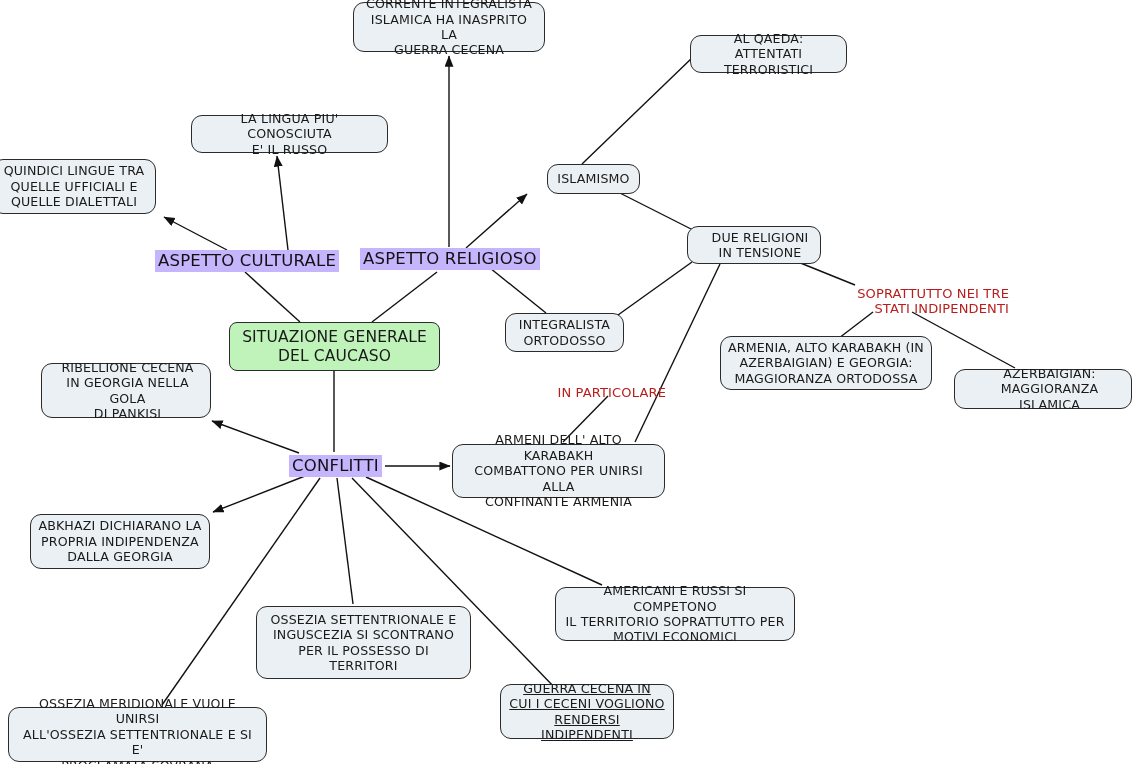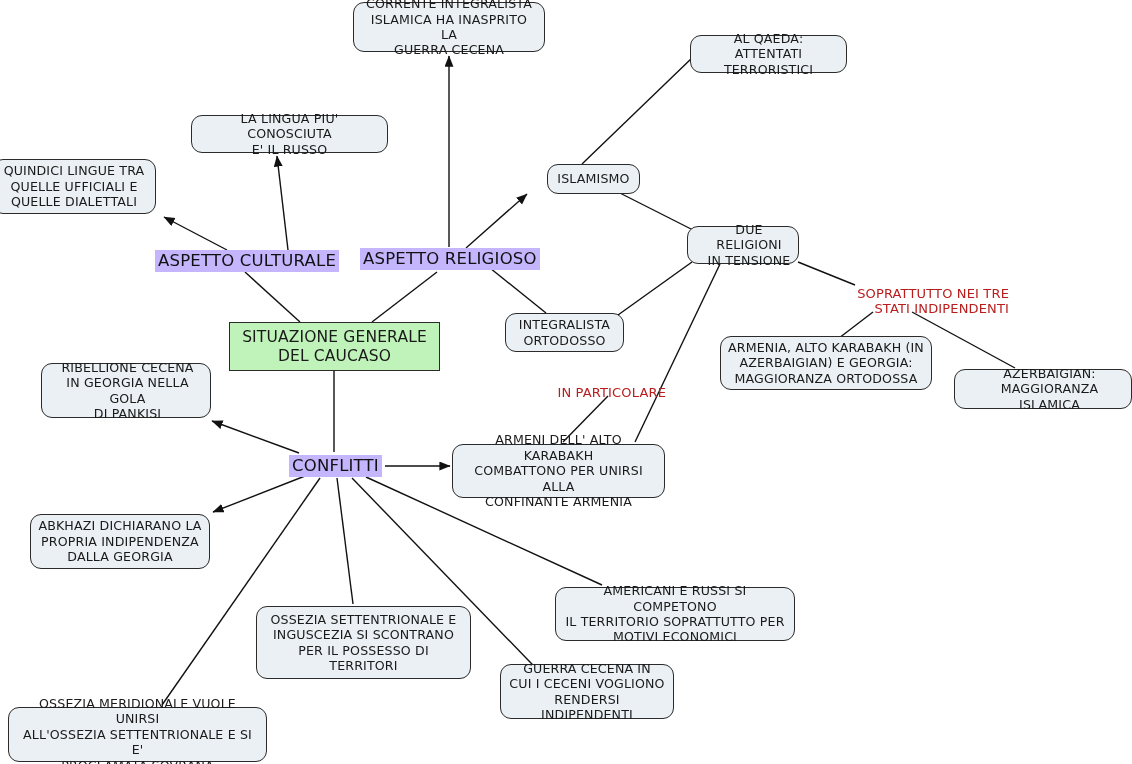--- a/index.html
+++ b/index.html
@@ -37,21 +37,21 @@
     align-items: center;
     justify-content: center;
     padding: 3px 7px;
     white-space: pre-line;
     letter-spacing: 0.15px;
   }
   .node.central {
     background: #bff3b9;
     font-size: 15.5px;
     line-height: 19px;
-    border-radius: 0;
+    border-radius: 8px;
     border-width: 1.7px;
   }
   .label-hl {
     position: absolute;
     background: #c4b5fd;
     color: #111111;
     font-size: 16.5px;
     line-height: 20px;
     white-space: nowrap;
     padding: 1px 3px;
@@ -108,21 +108,21 @@
 ISLAMICA HA INASPRITO LA
 GUERRA CECENA</div>
       <div class="node" style="left: 690px; top: 35px; width: 157px; height: 38px;">AL QAEDA: ATTENTATI
 TERRORISTICI</div>
       <div class="node" style="left: 191px; top: 115px; width: 197px; height: 38px;">LA LINGUA PIU' CONOSCIUTA
 E' IL RUSSO</div>
       <div class="node" style="left: -8px; top: 159px; width: 164px; height: 55px;">QUINDICI LINGUE TRA
 QUELLE UFFICIALI E
 QUELLE DIALETTALI</div>
       <div class="node" style="left: 523px; top: 164px; width: 93px; height: 30px; margin-left: 24px;">ISLAMISMO</div>
-      <div class="node" style="left: 687px; top: 226px; width: 112px; height: 38px; padding-left: 19px;">DUE RELIGIONI
+      <div class="node" style="left: 687px; top: 226px; width: 134px; height: 38px; padding-left: 19px;">DUE RELIGIONI
 IN TENSIONE</div>
       <div class="node" style="left: 505px; top: 313px; width: 119px; height: 39px;">INTEGRALISTA
 ORTODOSSO</div>
       <div class="node central" style="left: 229px; top: 322px; width: 211px; height: 49px;">SITUAZIONE GENERALE
 DEL CAUCASO</div>
       <div class="node" style="left: 720px; top: 336px; width: 212px; height: 54px;">ARMENIA, ALTO KARABAKH (IN
 AZERBAIGIAN) E GEORGIA:
 MAGGIORANZA ORTODOSSA</div>
       <div class="node" style="left: 954px; top: 369px; width: 178px; height: 40px; padding-left: 20px;">AZERBAIGIAN:
 MAGGIORANZA ISLAMICA</div>
@@ -134,21 +134,21 @@
 CONFINANTE ARMENIA</div>
       <div class="node" style="left: 30px; top: 514px; width: 180px; height: 55px;">ABKHAZI DICHIARANO LA
 PROPRIA INDIPENDENZA
 DALLA GEORGIA</div>
       <div class="node" style="left: 555px; top: 587px; width: 240px; height: 54px;">AMERICANI E RUSSI SI COMPETONO
 IL TERRITORIO SOPRATTUTTO PER
 MOTIVI ECONOMICI</div>
       <div class="node" style="left: 256px; top: 606px; width: 215px; height: 73px;">OSSEZIA SETTENTRIONALE E
 INGUSCEZIA SI SCONTRANO
 PER IL POSSESSO DI TERRITORI</div>
-      <div class="node" style="left: 500px; top: 664px; width: 174px; height: 55px;">GUERRA CECENA IN
+      <div class="node" style="left: 500px; top: 684px; width: 174px; height: 55px; text-decoration: underline;">GUERRA CECENA IN
 CUI I CECENI VOGLIONO
 RENDERSI INDIPENDENTI</div>
       <div class="node" style="left: 8px; top: 707px; width: 259px; height: 55px;">OSSEZIA MERIDIONALE VUOLE UNIRSI
 ALL'OSSEZIA SETTENTRIONALE E SI E'
 PROCLAMATA SOVRANA</div>
       <div class="label-hl" style="left: 155px; top: 250px;">ASPETTO CULTURALE</div>
       <div class="label-hl" style="left: 360px; top: 248px;">ASPETTO RELIGIOSO</div>
       <div class="label-hl" style="left: 289px; top: 455px;">CONFLITTI</div>
       <div class="label-plain" style="left: 824px; top: 286px; width: 185px;">SOPRATTUTTO NEI TRE
 STATI INDIPENDENTI</div>

